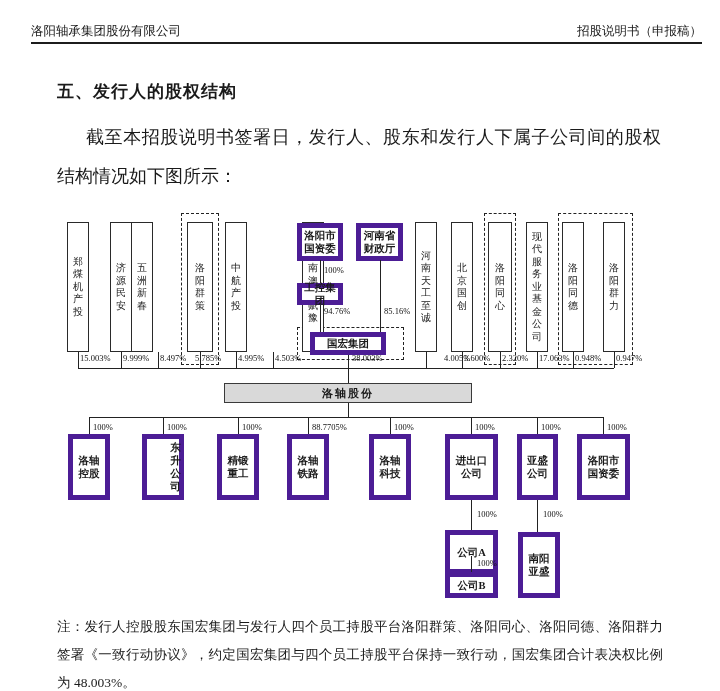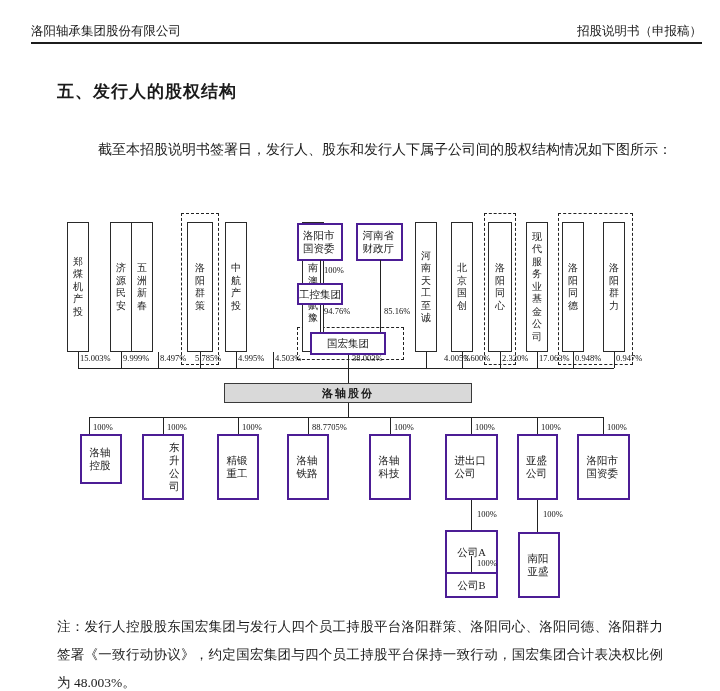--- a/index.html
+++ b/index.html
@@ -11,40 +11,40 @@
   .hdr{
     position:absolute;left:31px;top:24px;width:671px;height:18px;
     border-bottom:2px solid #1c1c1c;display:flex;justify-content:space-between;
     font-size:12.5px;line-height:14px;
   }
   .title{
     position:absolute;left:57px;top:80px;font-size:17px;font-weight:bold;
     font-family:"Liberation Sans","DejaVu Sans",sans-serif;letter-spacing:1px;
   }
   .intro{
-    position:absolute;left:57px;top:118px;width:604px;margin:12px;
-    font-size:14px;line-height:39px;text-indent:29px;text-align:justify;font-family:Liberation Serif, serif;
+    position:absolute;left:57px;top:118px;width:604px;margin:0;
+    font-size:18px;line-height:39px;text-indent:29px;text-align:justify;font-family:Liberation Serif, serif;
   }
   .note{
     position:absolute;left:57px;top:613px;width:606px;margin:0;
     font-size:13.5px;line-height:28px;text-align:justify;
   }
   
   .vl{position:absolute;width:1px;background:#222;}
   .hl{position:absolute;height:1px;background:#222;}
   .vbox{
     position:absolute;top:222px;height:130px;width:22px;border:1px solid #2a2a2a;
     display:flex;align-items:center;justify-content:center;box-sizing:border-box;
     font-size:10px;line-height:12.5px;text-align:center;background:#fff;
   }
   .vbox span{display:block;width:12px;word-break:break-all;}
   .hbox{
-    position:absolute;border:2px solid #4c1d95;display:flex;align-items:center;
+    position:absolute;border:5px solid #4c1d95;display:flex;align-items:center;
     justify-content:center;box-sizing:border-box;font-size:10.5px;line-height:13px;
-    background:#fff;
+    text-align:center;background:#fff;font-weight:bold;
   }
   .hbox span{display:inline-block;word-break:break-all;}
   .dashed{position:absolute;border:1px dashed #222;box-sizing:border-box;}
   .pct{position:absolute;font-size:8.5px;line-height:10px;white-space:nowrap;color:#111;}
   .bar{
     position:absolute;left:224px;top:383px;width:248px;height:20px;background:#d9d9d9;
     border:1.5px solid #3a3a3a;box-sizing:border-box;display:flex;align-items:center;
     justify-content:center;font-size:11px;font-weight:bold;letter-spacing:2px;
   }
 </style>
@@ -116,21 +116,21 @@
         <span>工控集团</span>
       </div>
     <div class="hbox" style="left:310px;top:332px;width:76px;height:23px;">
         <span>国宏集团</span>
       </div>
 
     <div class="bar">
         <span>洛轴股份</span>
       </div>
 
-    <div class="hbox" style="left:80px;top:434px;width:42px;height:50px;">
+    <div class="hbox" style="left:68px;top:434px;width:42px;height:66px;">
         <span style="max-width:23px;">洛轴控股</span>
       </div>
     <div class="hbox" style="left:142px;top:434px;width:42px;height:66px;padding-left:25px;">
         <span style="max-width:23px;">东升公司</span>
       </div>
     <div class="hbox" style="left:217px;top:434px;width:42px;height:66px;">
         <span style="max-width:23px;">精锻重工</span>
       </div>
     <div class="hbox" style="left:287px;top:434px;width:42px;height:66px;">
         <span style="max-width:23px;">洛轴铁路</span>

